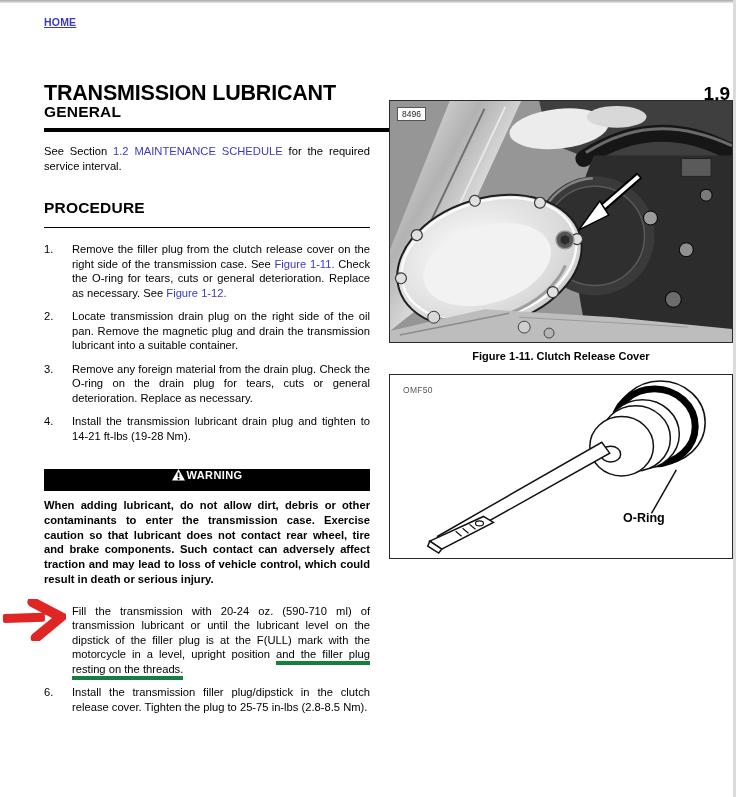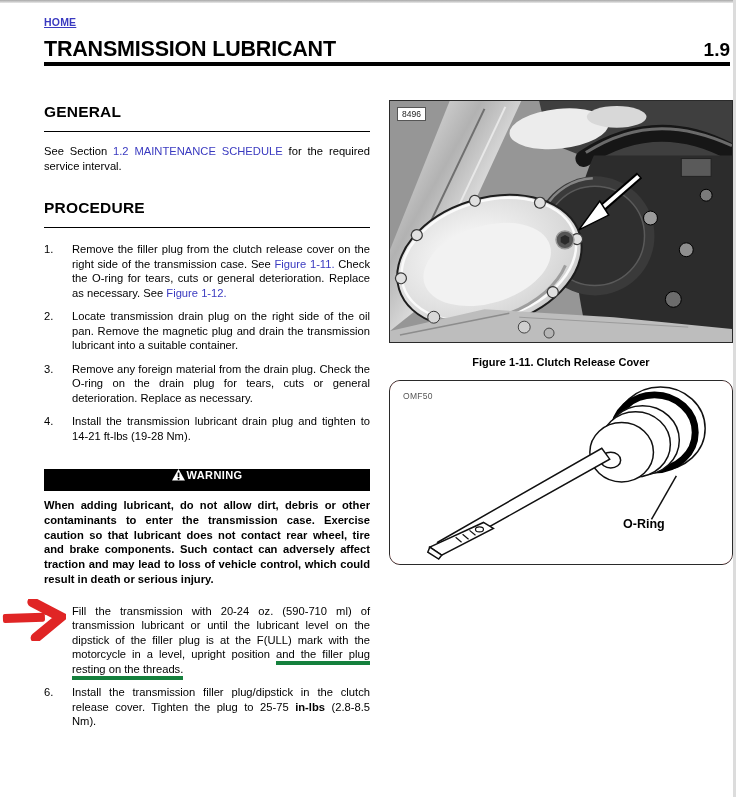--- a/index.html
+++ b/index.html
@@ -8,69 +8,69 @@
     position:relative; width:736px; height:797px; background:#fff;
     font-family:"Liberation Sans", sans-serif; color:#000; overflow:hidden;
   }
   .edge-top { position:absolute; top:0; left:0; right:0; height:3px;
     background:linear-gradient(#a8a8a8,#e9e9e9); }
   .edge-right { position:absolute; top:0; right:0; width:3px; height:100%;
     background:#dcdcdc; }
 
   
   .header { position:absolute; left:44px; right:6px; top:12px;
-    border-bottom:4px solid #000; padding-bottom:0; }
+    border-bottom:4px solid #000; padding-bottom:22px; }
   .home-link { font-size:10.5px; color:#3a3ac0; text-decoration:underline;
     font-weight:bold; letter-spacing:.2px; }
   .title-row { display:flex; justify-content:space-between; align-items:baseline;
     margin-top:7px; }
-  .doc-title { font-size:21.5px; font-weight:bold; letter-spacing:-.2px; }
+  .doc-title { font-size:21.5px; font-weight:bold; letter-spacing:-.2px;margin-top:44px; }
   .page-num { font-size:19px; font-weight:bold; }
 
   
   .left-col { position:absolute; left:44px; top:90px; width:326px; }
   .right-col { position:absolute; left:389px; top:100px; width:344px; }
 
   h2.sect { font-size:15.5px; font-weight:bold; letter-spacing:.2px;
     border-bottom:1px solid #000; padding-bottom:10px; }
   .sect-general { margin-top:13px; margin-bottom:12px; }
   .sect-procedure { margin-top:26px; margin-bottom:14px; }
 
   p, .step-body { font-size:11.2px; line-height:14.5px; text-align:justify; }
   .intro { }
   a.inline-link { color:#3a3ac0; text-decoration:none; cursor:pointer; }
 
   .step { display:flex; margin-bottom:9px; }
   .step-num { width:28px; flex:none; font-size:11.2px; line-height:14.5px; }
   .step-body { flex:1; }
   .sub-note { margin-left:28px; margin-top:14px; margin-bottom:9px; }
-  .bold { font-weight:bold; }
+  .bold { font-weight:normal; }
 
   
   .warn-bar { margin-top:26px; height:22px; background:#000; color:#fff;
     display:flex; justify-content:center; gap:2px;
     font-size:11px; font-weight:bold; letter-spacing:.4px; }
   .warn-bar svg { display:block; }
   .warn-text { margin-top:7px; font-weight:bold; font-size:11.2px;
     line-height:14.8px; text-align:justify; }
   .step-5 { margin-top:17px; }
 
   
   .rmark { border-bottom:4px solid #15803d; padding-bottom:1px;
     box-decoration-break:clone; -webkit-box-decoration-break:clone; }
   .red-arrow { position:absolute; left:2px; top:599px; width:64px; height:42px; }
 
   
   .fig-frame { position:relative; width:344px; border:1px solid #2a2a2a;
     background:#fca5a5; overflow:hidden; }
   .fig-photo { height:243px; }
-  .fig-draw { height:185px; margin-top:10px;border-radius:11px; }
+  .fig-draw { height:185px; margin-top:10px; }
   .fig-frame svg { display:block; width:100%; height:100%; }
   .fig-caption { font-size:11px; font-weight:bold; text-align:center;
-    margin-top:13px; margin-bottom:12px; }
+    margin-top:7px; margin-bottom:12px; }
   .fig-tag-boxed { position:absolute; top:6px; left:7px; background:#fff;
     border:1px solid #555; font-size:8.5px; padding:1px 4px; color:#222; }
   .fig-tag-plain { position:absolute; top:10px; left:13px; font-size:8.5px;
     color:#555; letter-spacing:.3px; }
   .oring-label { position:absolute; left:233px; top:136px; font-size:12.5px;
     font-weight:bold; }
 </style>
 </head>
 <body>
 

